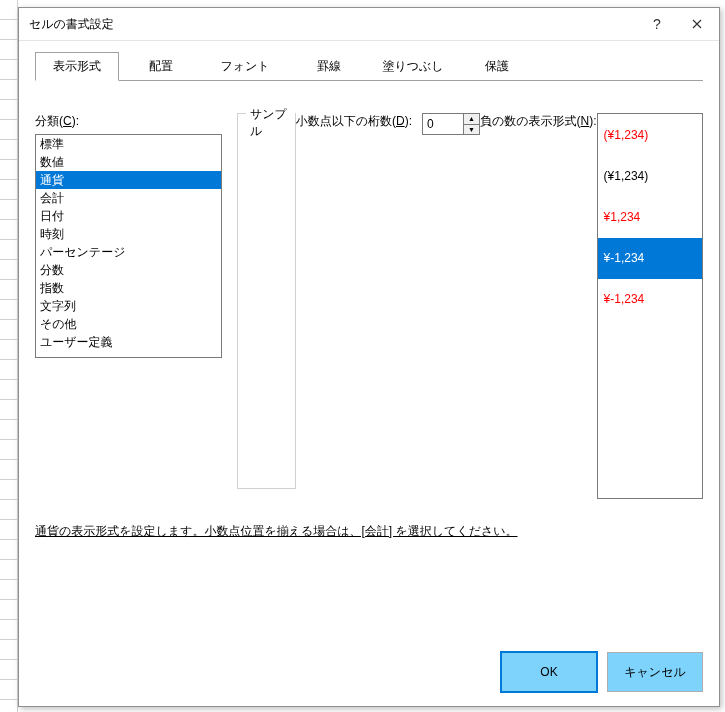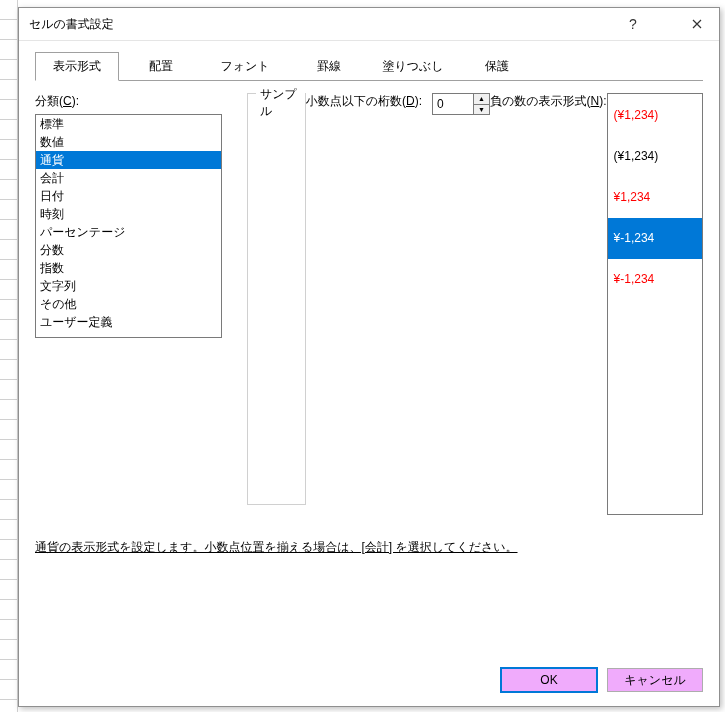--- a/index.html
+++ b/index.html
@@ -28,21 +28,20 @@
     display: flex;
     flex-direction: column;
   }
   .titlebar {
     display: flex;
     align-items: center;
     height: 33px;
     padding: 0 2px 0 10px;
     background: #ffffff;
     border-bottom: 1px solid #e5e5e5;
-    gap: 24px;
   }
   .titlebar .title { flex:1; font-size:12px; color:#000; }
   .titlebar .btn {
     width: 40px; height: 30px;
     display:flex; align-items:center; justify-content:center;
     color:#333; font-size:14px;
   }
 
   .content {
     flex:1;
@@ -68,22 +67,23 @@
     cursor:pointer;
   }
   .tab.active {
     border:1px solid #a0a0a0;
     border-bottom:1px solid #fff;
     background:#fff;
   }
 
   .main-row {
     display:flex;
-    gap: 25px;
+    gap: 15px;
     flex:1;
+    margin-top:20px;
   }
 
   .col-left { display:flex; flex-direction:column; }
   .label { margin-bottom:4px; }
   .u { text-decoration: underline; }
 
   .category-list {
     width: 187px;
     height: 224px;
     border:1px solid #7a7a7a;
@@ -182,23 +182,23 @@
   .desc { margin-top: 24px; margin-bottom: 90px; color:#000;text-decoration:underline; }
 
   .footer {
     display:flex;
     justify-content:flex-end;
     gap: 10px;
     padding: 10px 16px 14px;
   }
   .btn-std {
     width: 96px;
-    height: 24px;
+    height: 40px;
     border:1px solid #adadad;
-    background:#f0abfc;
+    background:#7dd3fc;
     font: inherit;
     cursor:pointer;
   }
   .btn-std.default {
     border:1px solid #0078d7;
     outline:1px solid #0078d7;
   }
 
   
   .category-list::-webkit-scrollbar,

